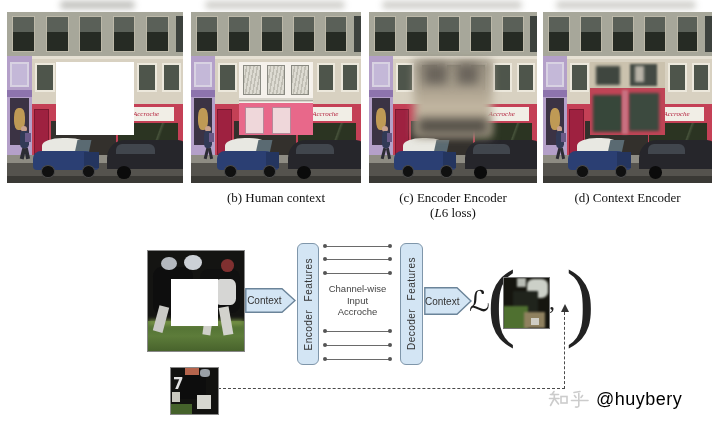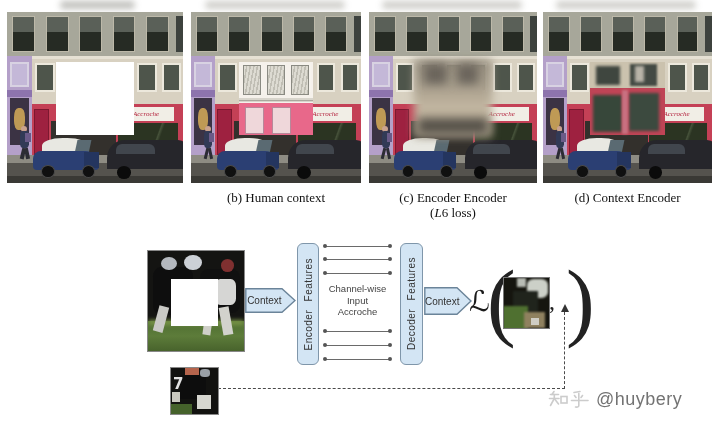--- a/index.html
+++ b/index.html
@@ -26,21 +26,21 @@
          font-size:86px;line-height:80px;color:#222;font-weight:400;}
   .loss-sym{position:absolute;left:469px;top:284px;font-family:"DejaVu Serif","DejaVu Sans",serif;
             font-size:29px;font-style:italic;color:#1a1a1a;}
   .comma{position:absolute;left:549px;top:288px;font-family:"Liberation Serif",serif;font-size:24px;color:#222;}
   .dash-h{position:absolute;left:218px;top:388px;width:347px;height:0;border-top:1.6px dashed #4a4a4a;}
   .dash-v{position:absolute;left:564px;top:312px;width:0;height:77px;border-left:1.6px dashed #4a4a4a;}
   .arrow-up{position:absolute;left:560.5px;top:304px;width:0;height:0;
             border-left:4px solid transparent;border-right:4px solid transparent;border-bottom:8px solid #333;}
   .dphoto{position:absolute;overflow:hidden;border:1px solid #888;background:#141412;}
   .watermark{position:absolute;left:548px;top:389px;display:flex;align-items:center;gap:6px;}
-  .wm-handle{font-size:18px;color:#737373;text-shadow:1px 1px 0 rgba(255,255,255,.9);letter-spacing:.5px;}
+  .wm-handle{font-size:18px;color:#000000;text-shadow:1px 1px 0 rgba(255,255,255,.9);letter-spacing:.5px;}
 </style>
 </head>
 <body>
 
 <div id="page">
 
   <div class="smudge" style="left:60px;width:75px;background:#8d8d86;"></div>
   <div class="smudge" style="left:205px;width:140px;"></div>
   <div class="smudge" style="left:382px;width:140px;"></div>
   <div class="smudge" style="left:556px;width:140px;"></div>

